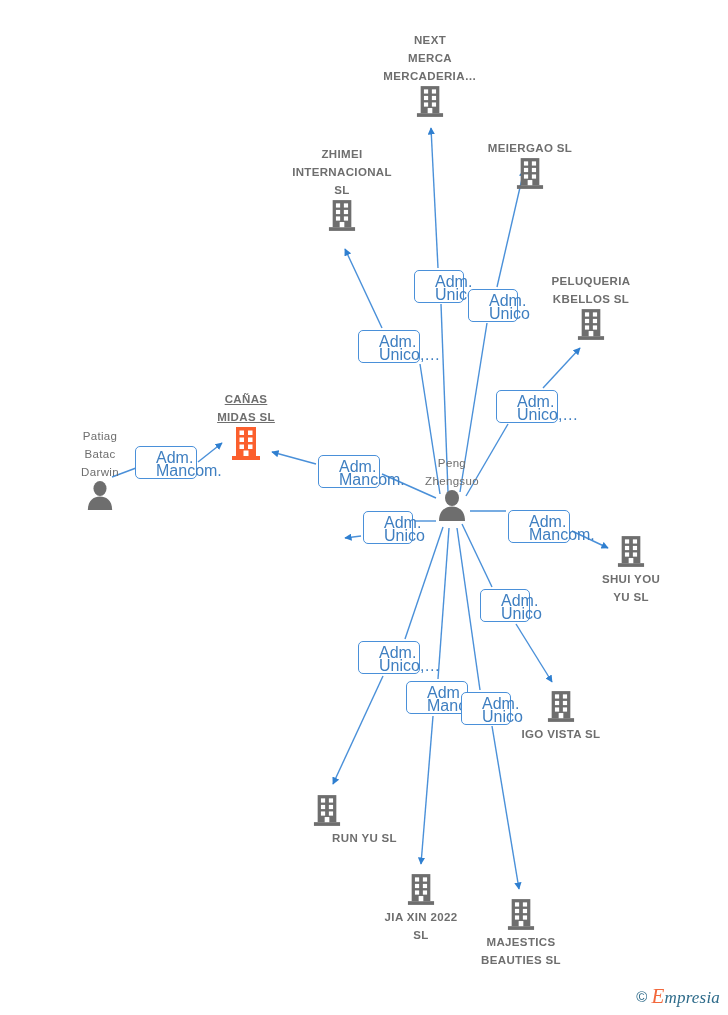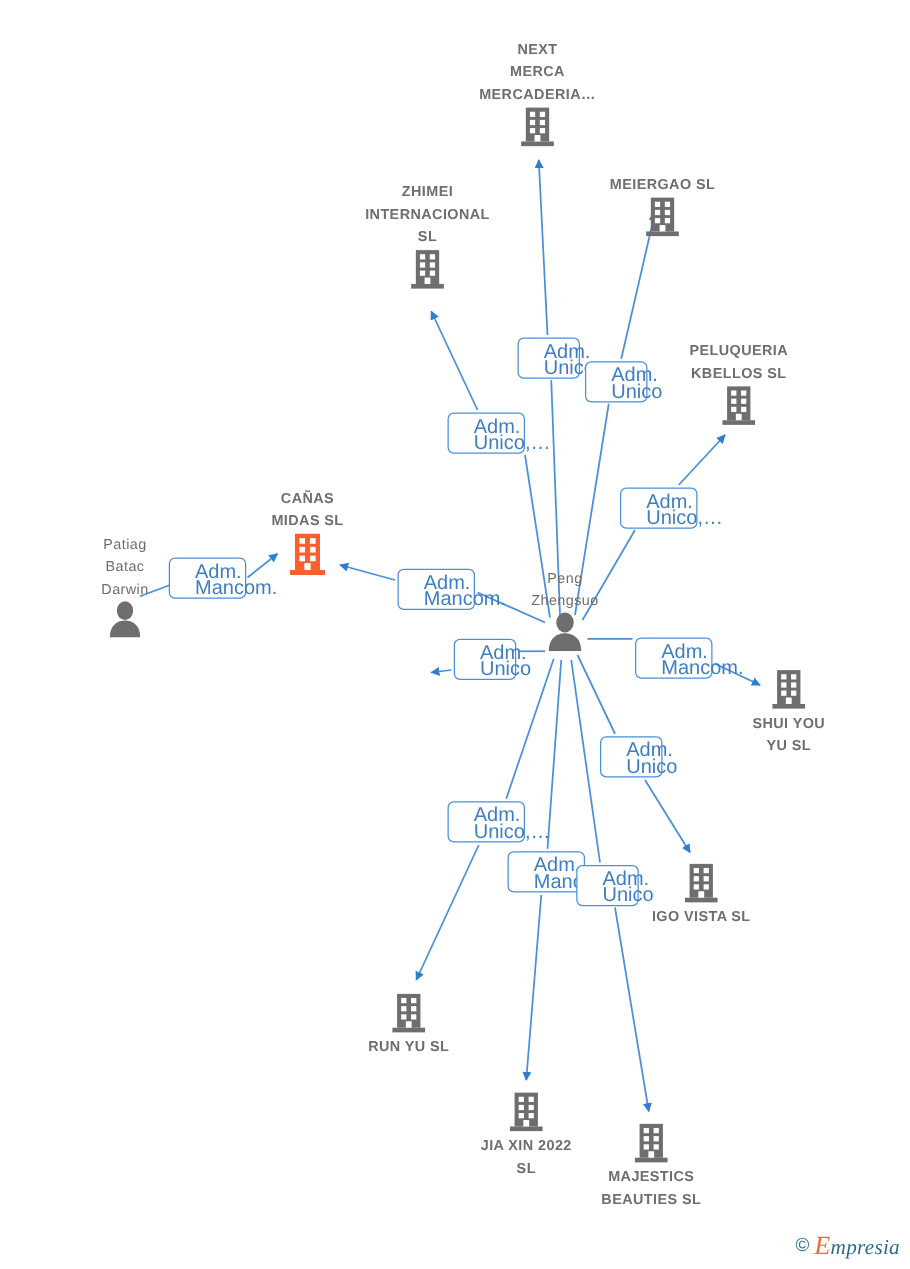--- a/index.html
+++ b/index.html
@@ -38,21 +38,21 @@
   }
   .node.company .label{font-weight:bold;}
   .node .glyph{
     display:block;
     margin:0 auto;
   }
   .node.below .label{margin-top:1px;}
   .node.above .label{margin-bottom:1px;}
 
   
-  .node.focus .label{color:#6e6e6e;}
+  .node.focus .label{color:#6e6e6e;text-decoration:underline;}
 
   
   .chip{
     position:absolute;
     box-sizing:border-box;
     background:#ffffff;
     border:1.3px solid #4a90d9;
     border-radius:5px;
     color:#3f7fc1;
     font-size:16px;
@@ -266,21 +266,21 @@
       <rect x="17" y="12.5" width="4.5" height="4.5" fill="#fff"></rect>
       <rect x="8.5" y="19.5" width="4.5" height="4.5" fill="#fff"></rect>
       <rect x="17" y="19.5" width="4.5" height="4.5" fill="#fff"></rect>
       <rect x="12.5" y="25.5" width="5" height="5.5" fill="#fff"></rect>
     </svg>
     <span class="label">SHUI YOU
 YU  SL</span>
   </div>
 
 
-  <div class="node company below" style="left:327px; top:793px;">
+  <div class="node company below" style="left:327px; top:793px;text-align:right;">
     <svg class="glyph" width="28" height="35" viewBox="0 0 30 37">
       <rect x="5" y="2" width="20" height="29" fill="#6e6e6e"></rect>
       <rect x="1" y="31" width="28" height="4" fill="#6e6e6e"></rect>
       <rect x="8.5" y="5.5" width="4.5" height="4.5" fill="#fff"></rect>
       <rect x="17" y="5.5" width="4.5" height="4.5" fill="#fff"></rect>
       <rect x="8.5" y="12.5" width="4.5" height="4.5" fill="#fff"></rect>
       <rect x="17" y="12.5" width="4.5" height="4.5" fill="#fff"></rect>
       <rect x="8.5" y="19.5" width="4.5" height="4.5" fill="#fff"></rect>
       <rect x="17" y="19.5" width="4.5" height="4.5" fill="#fff"></rect>
       <rect x="12.5" y="25.5" width="5" height="5.5" fill="#fff"></rect>

